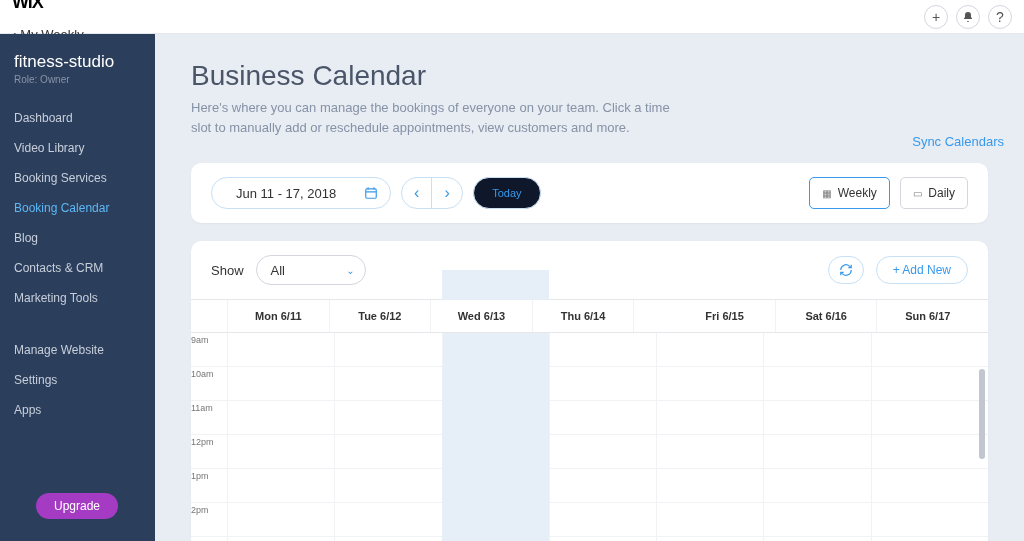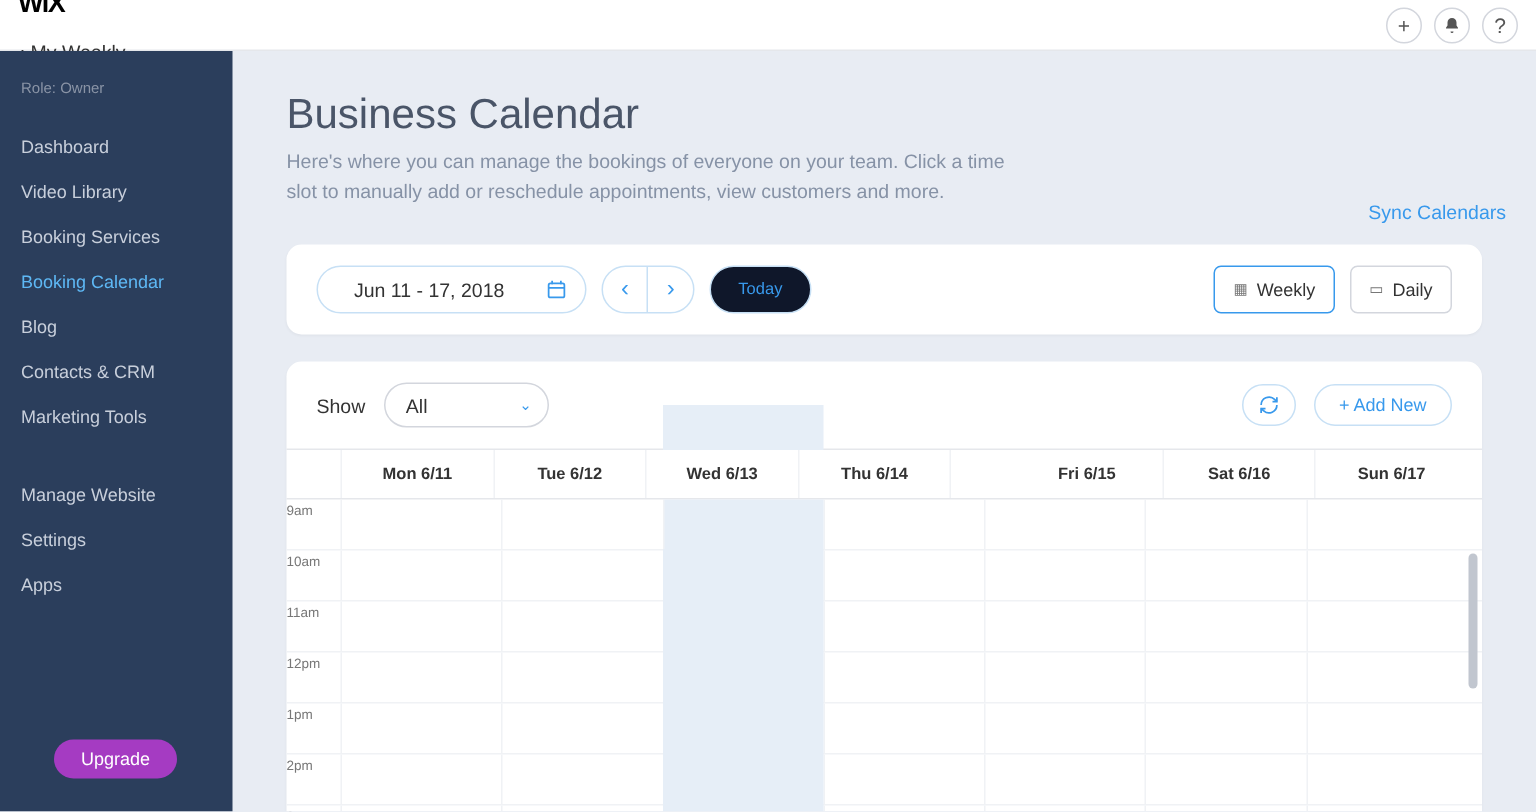--- a/index.html
+++ b/index.html
@@ -79,20 +79,21 @@
       <svg width="12" height="12" viewBox="0 0 24 24" fill="#555">
           <path d="M12 2a6 6 0 0 0-6 6v4l-2 3v1h16v-1l-2-3V8a6 6 0 0 0-6-6zm0 20a2 2 0 0 0 2-2h-4a2 2 0 0 0 2 2z"></path>
         </svg>
     </div>
     <div class="top-icon">?</div>
   </div>
 </div>
 
 <div class="layout">
   <div class="sidebar">
+    <div class="site-name">fitness-studio</div>
     <div class="role">Role: Owner</div>
     <div class="nav-item">Dashboard</div>
     <div class="nav-item">Video Library</div>
     <div class="nav-item">Booking Services</div>
     <div class="nav-item active">Booking Calendar</div>
     <div class="nav-item">Blog</div>
     <div class="nav-item">Contacts &amp; CRM</div>
     <div class="nav-item">Marketing Tools</div>
     <div class="nav-gap"></div>
     <div class="nav-item">Manage Website</div>

